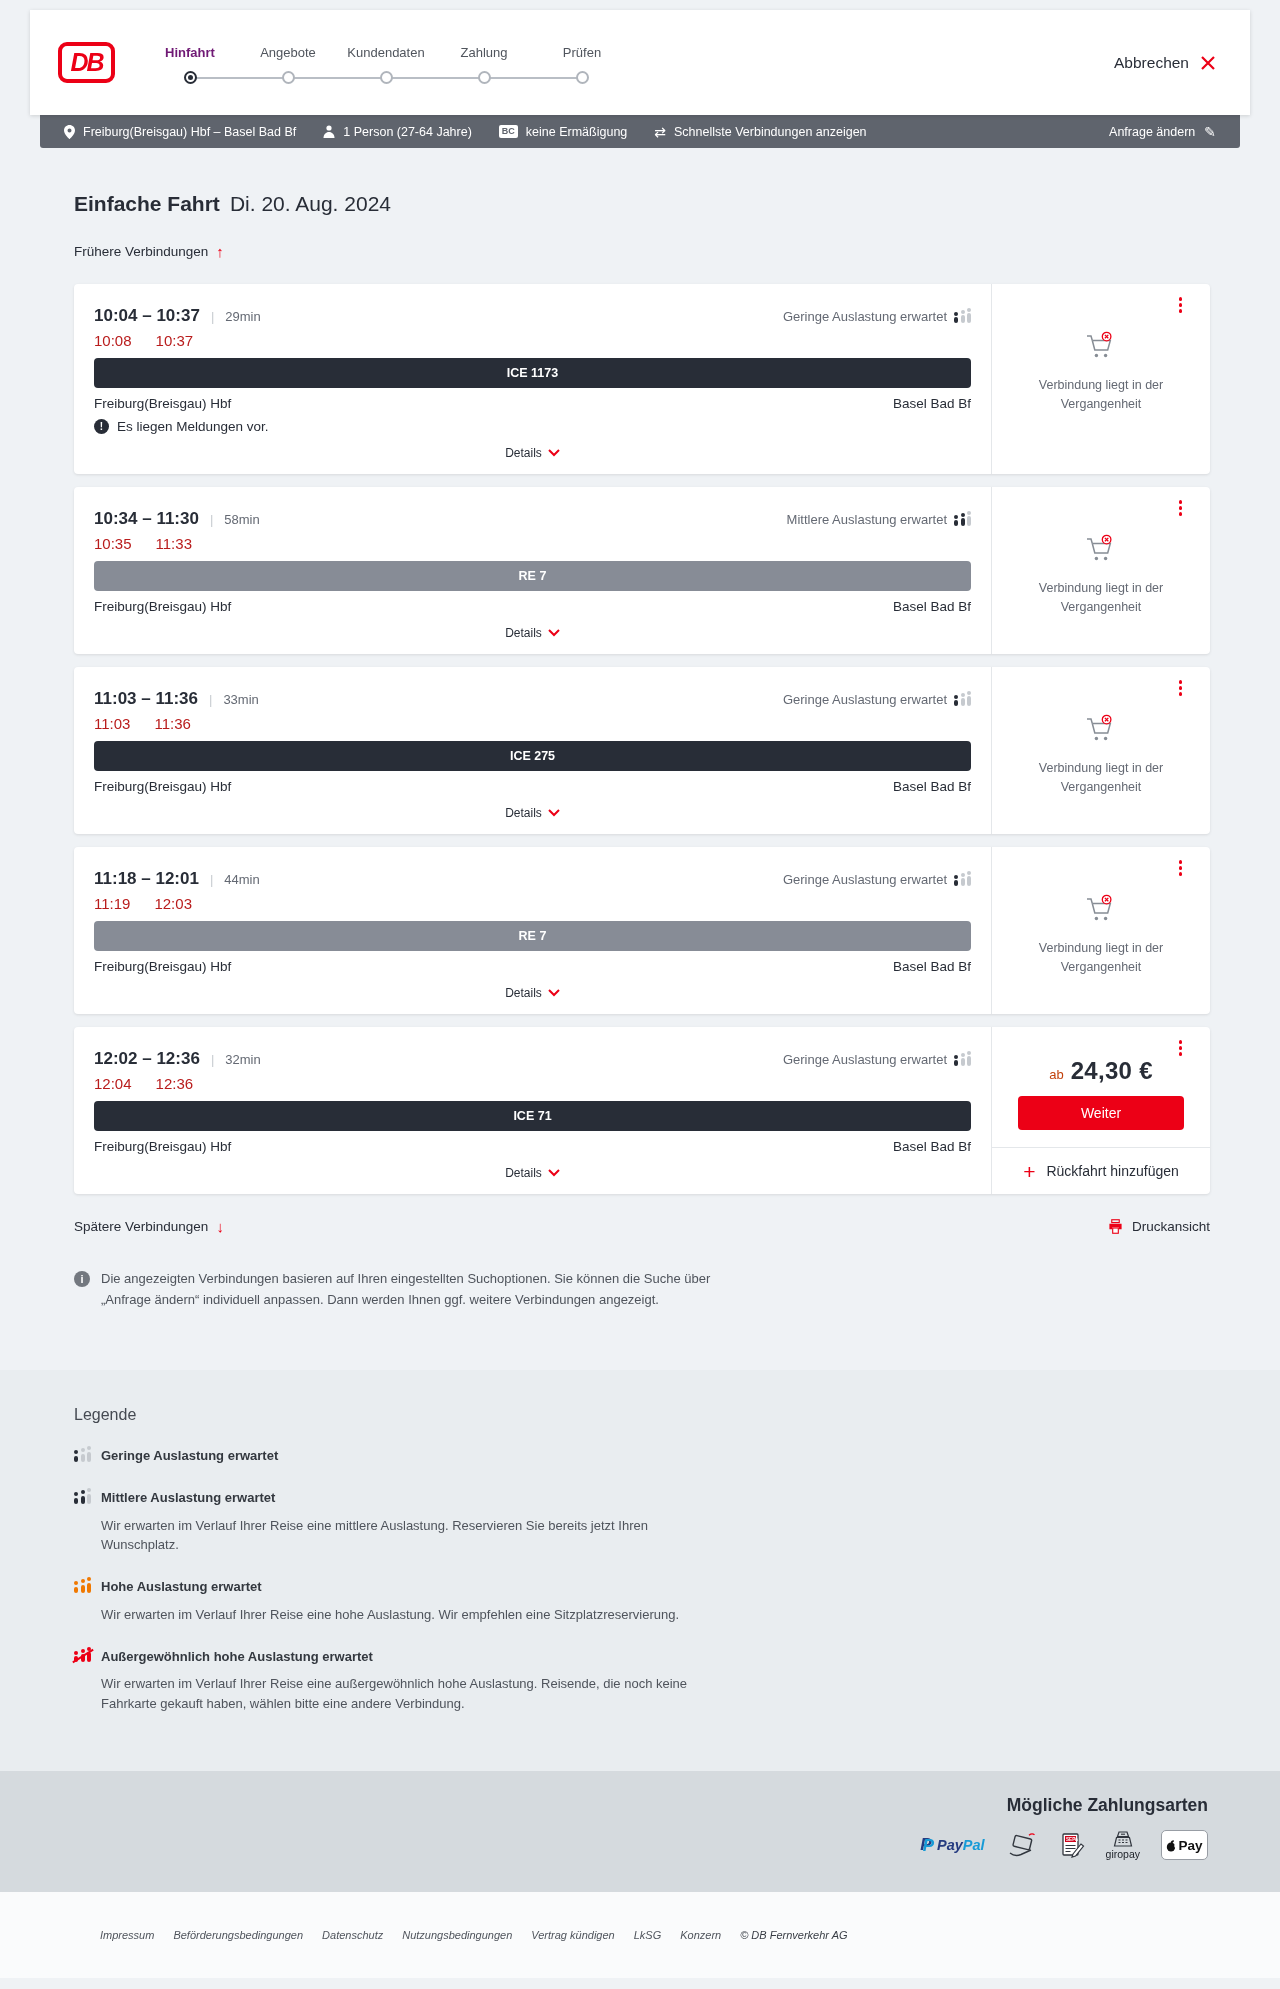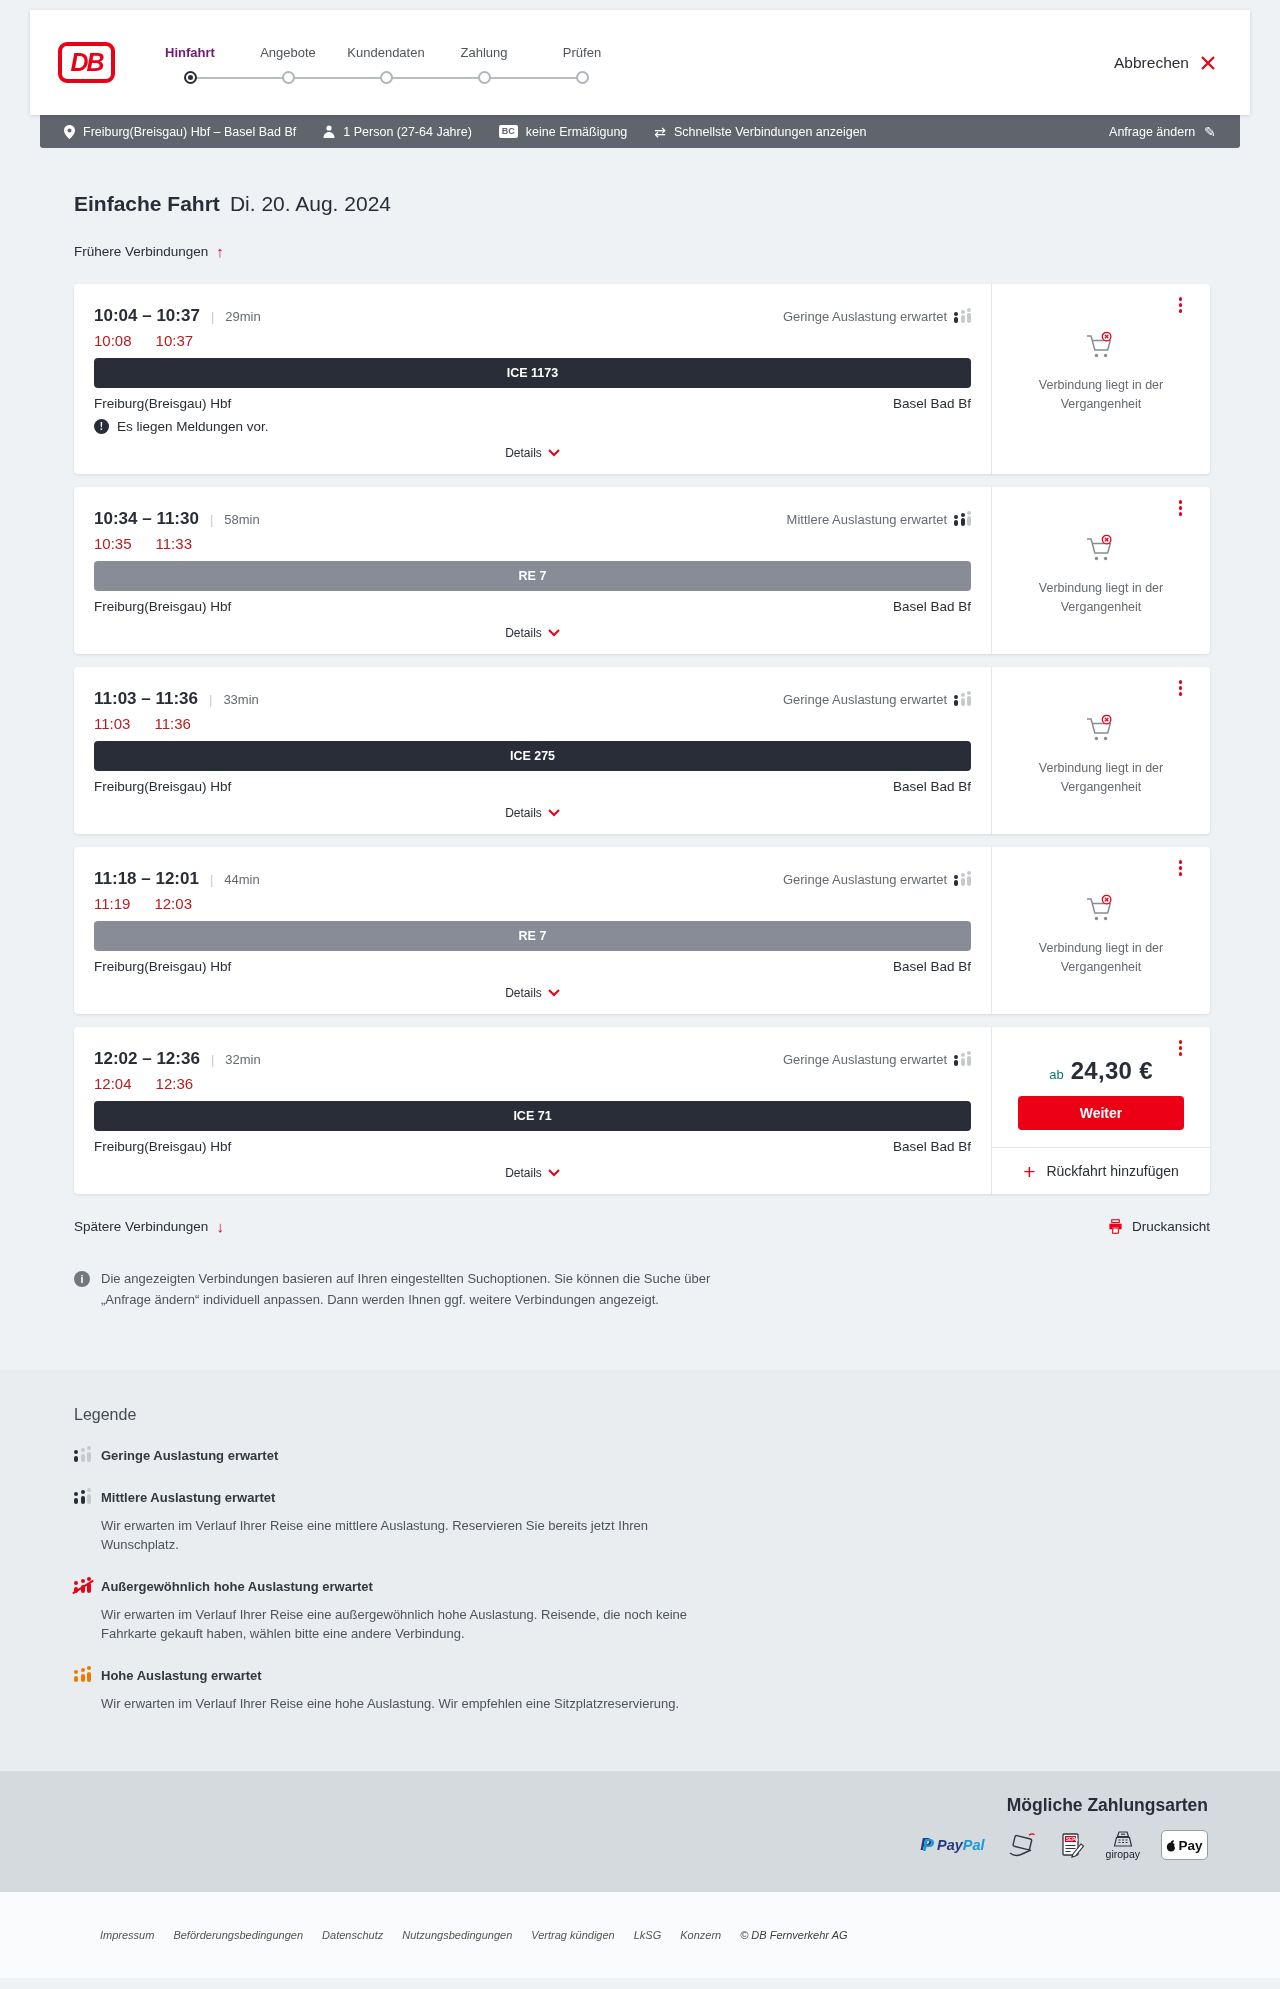--- a/index.html
+++ b/index.html
@@ -125,25 +125,25 @@
 
   
   .kebab { position:absolute; top:13px; right:28px; display:flex; flex-direction:column; gap:2.5px; cursor:pointer; }
   .kebab i { width:3.5px; height:3.5px; border-radius:50%; background:#ec0016; }
 
   .panel-past { margin-top:46px; display:flex; flex-direction:column; align-items:center; }
   .past-note { margin-top:15px; font-size:12.5px; color:#646973; text-align:center; width:172px; line-height:1.5; }
 
   .panel-price { display:flex; flex-direction:column; flex:1; }
   .price-row { display:flex; align-items:baseline; justify-content:center; gap:7px; margin-top:30px; }
-  .price-ab { font-size:13px; color:#0f766e; }
+  .price-ab { font-size:13px; color:#c2410c; }
   .price-val { font-size:24px; font-weight:bold; letter-spacing:.3px; }
   .btn-weiter {
     margin:11px auto 0; width:166px; height:34px;
-    background:#ec0016; color:#fff; font-weight:bold; font-size:14px;
+    background:#ec0016; color:#fff; font-weight:normal; font-size:14px;
     border:none; border-radius:4px; cursor:pointer;
     font-family:inherit;
   }
   .panel-return {
     margin-top:17px; flex:1; border-top:1px solid #e4e7ea;
     display:flex; align-items:center; justify-content:center; gap:11px;
     font-size:14px; cursor:pointer;
   }
   .plus { color:#ec0016; font-size:21px; line-height:1; font-weight:400; }
 
@@ -600,39 +600,39 @@
                 <span class="pp on" style="height: 8px;"></span>
                 <span class="pp off" style="height: 10px;"></span>
               </span></span>
       <span class="legend-label">Mittlere Auslastung erwartet</span>
     </div>
     <div class="legend-desc">Wir erwarten im Verlauf Ihrer Reise eine mittlere Auslastung. Reservieren Sie bereits jetzt Ihren Wunschplatz.</div>
   </div>
         <div class="legend-item">
     <div class="legend-head">
       <span><span class="occ">
+                <span class="pp hi" style="height: 6px;"></span>
+                <span class="pp hi" style="height: 8px;"></span>
+                <span class="pp hi" style="height: 10px;"></span>
+              </span></span>
+      <span class="legend-label">Hohe Auslastung erwartet</span>
+    </div>
+    <div class="legend-desc">Wir erwarten im Verlauf Ihrer Reise eine hohe Auslastung. Wir empfehlen eine Sitzplatzreservierung.</div>
+  </div>
+        <div class="legend-item">
+    <div class="legend-head">
+      <span><span class="occ">
                 <span class="pp ex" style="height: 6px;"></span>
                 <span class="pp ex" style="height: 8px;"></span>
                 <span class="pp ex" style="height: 10px;"></span>
                 <span class="slash"></span>
               </span></span>
       <span class="legend-label">Außergewöhnlich hohe Auslastung erwartet</span>
     </div>
     <div class="legend-desc">Wir erwarten im Verlauf Ihrer Reise eine außergewöhnlich hohe Auslastung. Reisende, die noch keine Fahrkarte gekauft haben, wählen bitte eine andere Verbindung.</div>
-  </div>
-        <div class="legend-item">
-    <div class="legend-head">
-      <span><span class="occ">
-                <span class="pp hi" style="height: 6px;"></span>
-                <span class="pp hi" style="height: 8px;"></span>
-                <span class="pp hi" style="height: 10px;"></span>
-              </span></span>
-      <span class="legend-label">Hohe Auslastung erwartet</span>
-    </div>
-    <div class="legend-desc">Wir erwarten im Verlauf Ihrer Reise eine hohe Auslastung. Wir empfehlen eine Sitzplatzreservierung.</div>
   </div>
       </div>
   </div>
 </div>
 
 <div class="section-pay">
   <div class="pay-inner">
     <div class="pay-heading">Mögliche Zahlungsarten</div>
     <div class="pay-icons">
       <div class="pp-logo">

